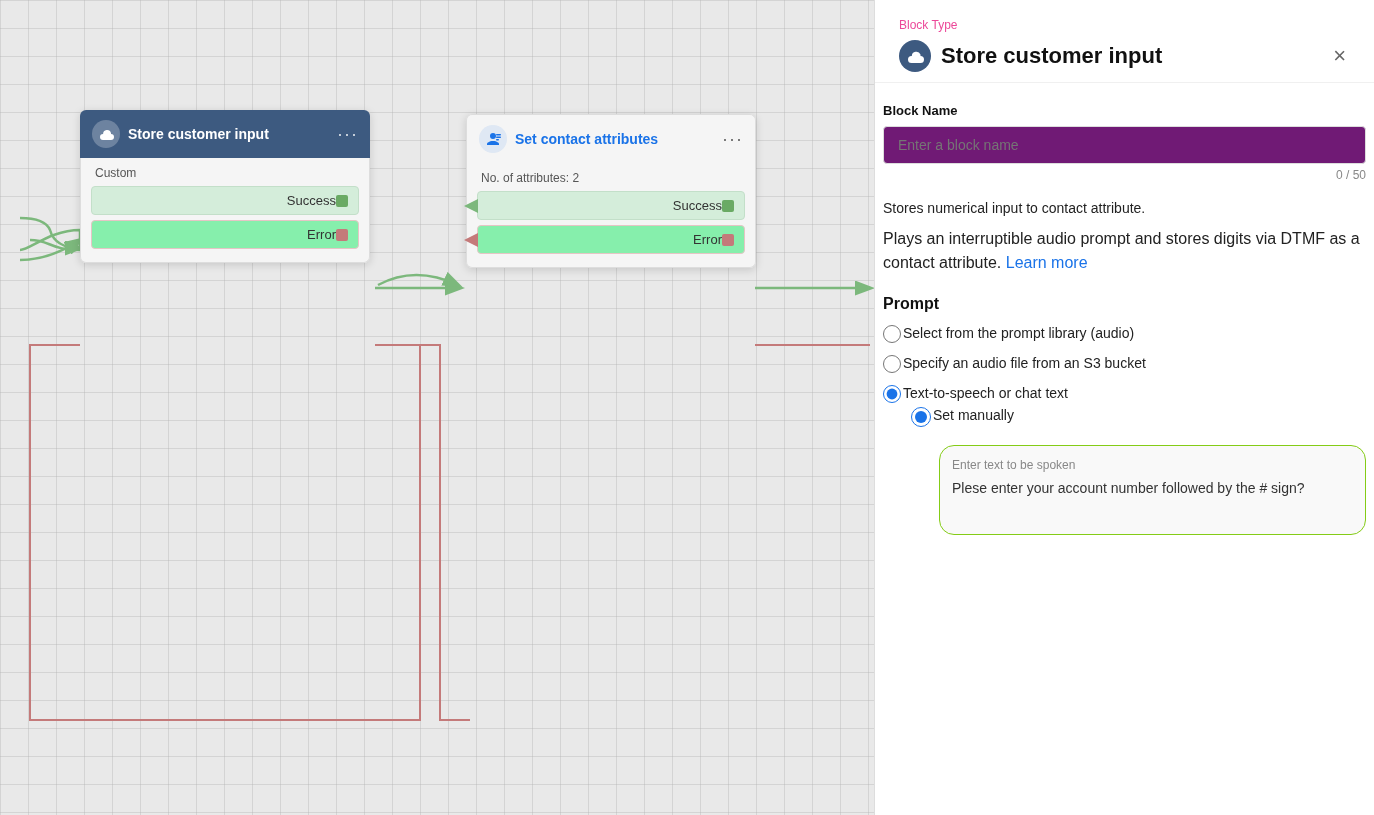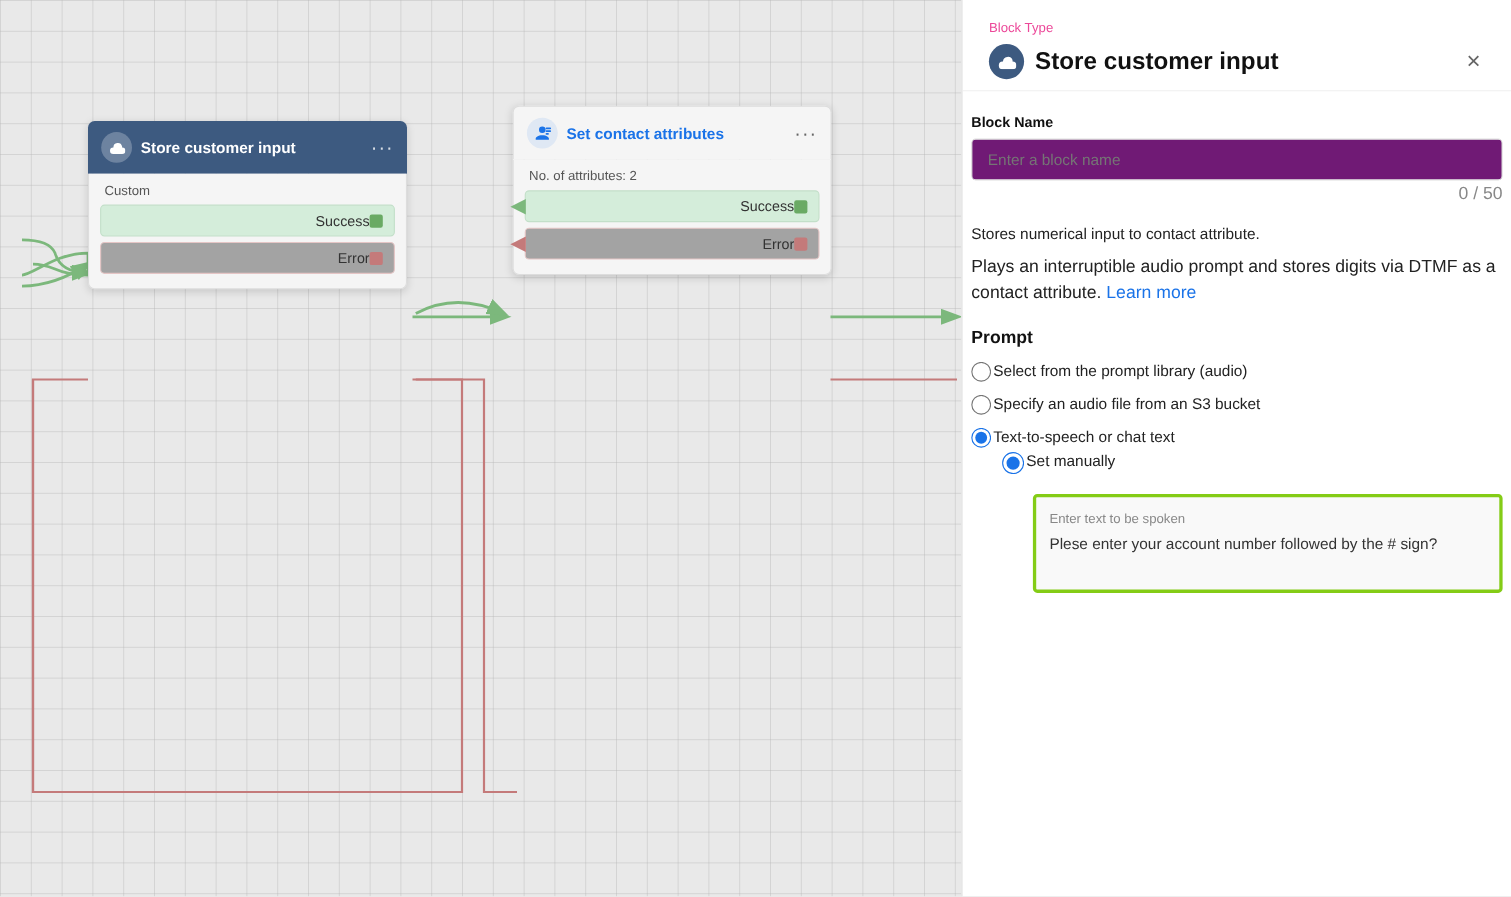--- a/index.html
+++ b/index.html
@@ -91,21 +91,21 @@
       position: relative;
     }
 
     .node-output-success {
       background: #d4edda;
       color: #333;
       border: 1px solid #c3dfc9;
     }
 
     .node-output-error {
-      background: #a3a3a3;
+      background: #86efac;
       color: #333;
       border: 1px solid #e5c5c5;
     }
 
     .output-connector {
       width: 12px;
       height: 12px;
       background: #888;
       border-radius: 2px;
       flex-shrink: 0;
@@ -211,21 +211,21 @@
       border-radius: 4px;
       padding: 10px 14px;
       font-size: 14px;
       color: #999;
       background: #701a75;
       outline: none;
     }
 
     .char-count {
       text-align: right;
-      font-size: 16px;
+      font-size: 12px;
       color: #888;
       margin-top: 4px;
       margin-bottom: 16px;
     }
 
     .description-text {
       font-size: 14px;
       color: #222;
       line-height: 1.5;
       margin-bottom: 8px;
@@ -276,22 +276,22 @@
       margin-left: 28px;
       margin-top: 4px;
       display: flex;
       flex-direction: column;
       gap: 10px;
     }
 
     .text-input-area {
       margin-left: 28px;
       margin-top: 8px;
-      border: 3px solid #84cc16;
-      border-radius: 4px;
+      border: 1px solid #84cc16;
+      border-radius: 15px;
       padding: 12px;
       background: #f9f9f9;
       min-height: 90px;
     }
 
     .text-input-placeholder {
       font-size: 12px;
       color: #888;
       margin-bottom: 6px;
     }
@@ -356,21 +356,21 @@
         <span>Success</span>
         <div class="output-connector output-connector-success"></div>
       </div>
       <div class="node-output node-output-error">
         <span>Error</span>
         <div class="output-connector output-connector-error"></div>
       </div>
     </div>
   </div>
 
-  <div class="flow-node" style="top: 96px; left: 466px; width: 290px;">
+  <div class="flow-node" style="top: 114px; left: 466px; width: 290px;">
     <div class="node-header node-contact" style="border-radius: 6px 6px 0 0;">
       <div class="node-header-left">
         <div class="node-icon" style="background: rgba(26,115,232,0.1);">
           <svg width="16" height="14" viewBox="0 0 16 14" fill="#1a73e8">
             <path d="M8 7a3 3 0 100-6 3 3 0 000 6zm0 2c-4 0-6 2-6 3v1h12v-1c0-1-2-3-6-3z"></path>
             <rect x="11" y="2" width="5" height="1.5" rx="0.75" fill="#1a73e8"></rect>
             <rect x="11" y="4.5" width="5" height="1.5" rx="0.75" fill="#1a73e8"></rect>
             <rect x="11" y="7" width="3" height="1.5" rx="0.75" fill="#1a73e8"></rect>
           </svg>
         </div>

